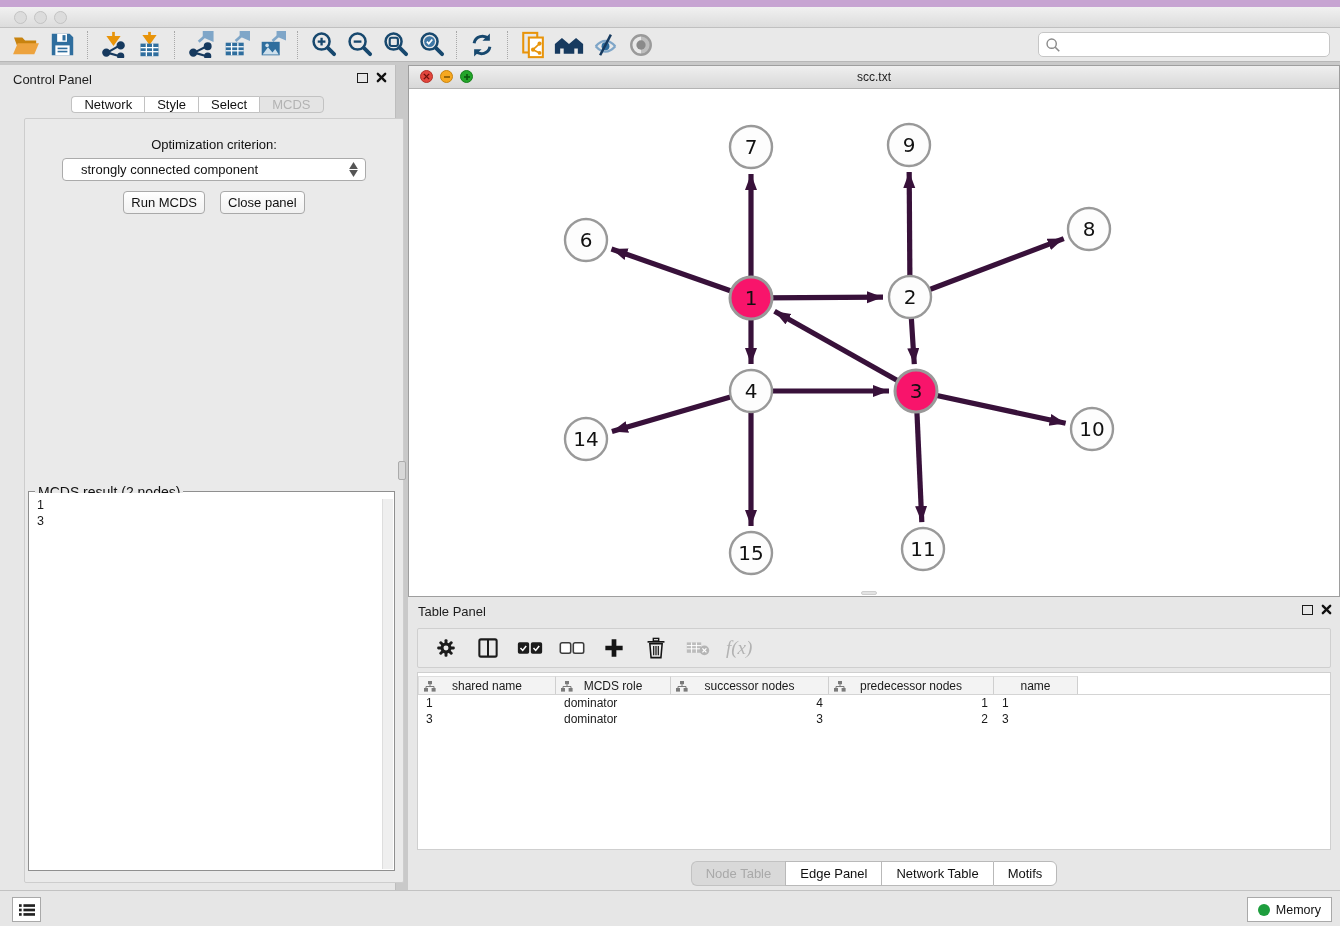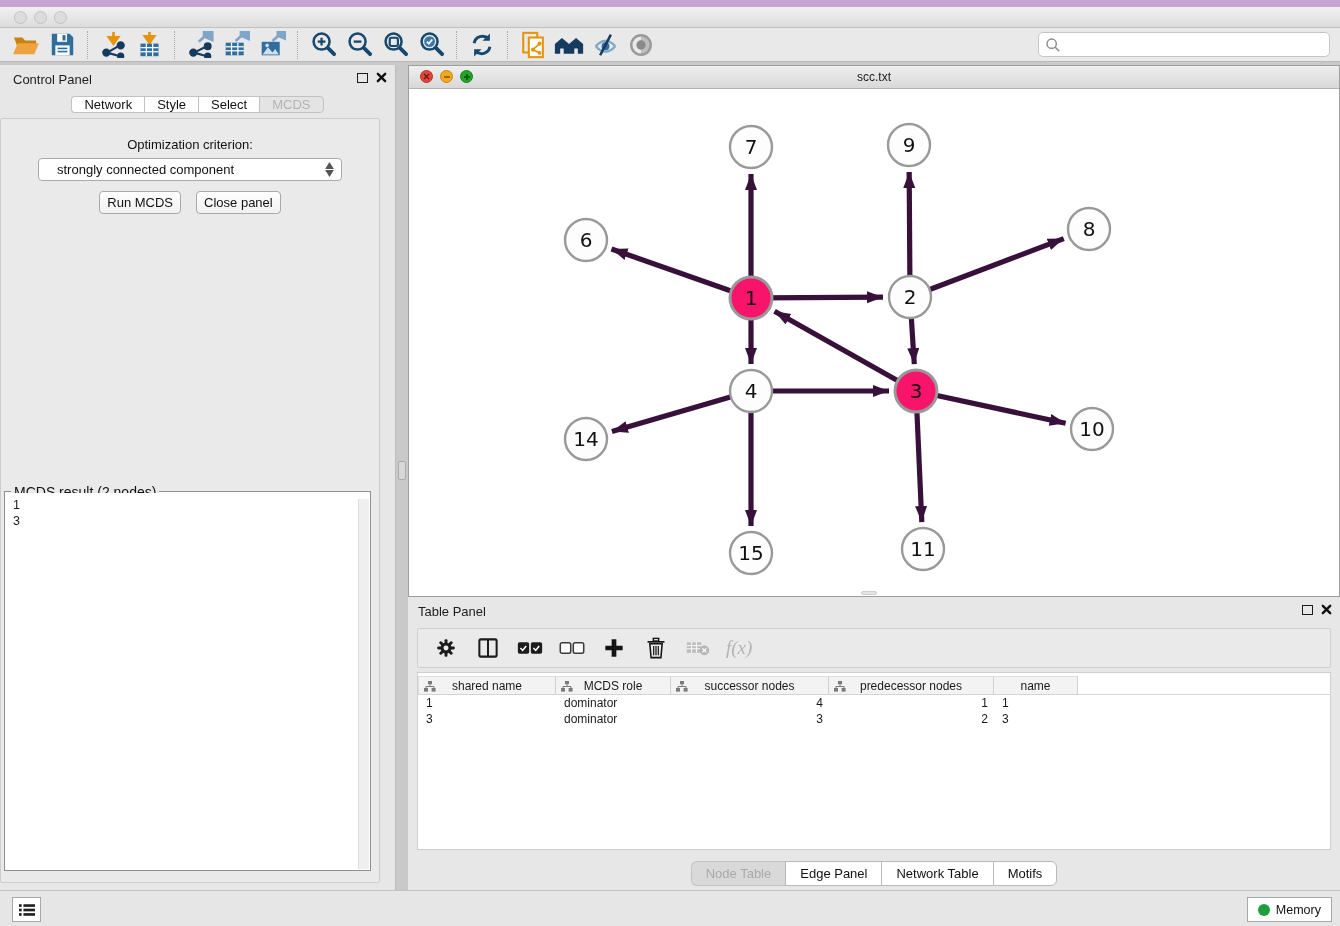--- a/index.html
+++ b/index.html
@@ -33,21 +33,21 @@
   .panel-icons { position:absolute; right:8px; top:7px; display:flex; gap:8px; align-items:center; }
   .float-ic { width:11px; height:10px; border:1.6px solid #1c1c1c; background:transparent; }
 
   #cp-tabs { position:absolute; left:0; top:31px; width:100%; display:flex; justify-content:center; }
   .cp-tab { font-size:13px; padding:0 12px; background:#fff; border:1px solid #c2c2c2;
     border-right:none; color:#111; }
   .cp-tab:first-child { border-top-left-radius:4px; border-bottom-left-radius:4px; }
   .cp-tab:last-child  { border-right:1px solid #c2c2c2; border-top-right-radius:4px; border-bottom-right-radius:4px; }
   .cp-tab.active { background:#e4e4e4; color:#b3b3b3; }
 
-  #cp-content { position:absolute; left:0; top:53px; width:380px; height:765px;
+  #cp-content { position:absolute; left:24px; top:53px; width:380px; height:765px;
     background:#eaeaea; border:1px solid #cdcdcd; border-radius:2px; }
   #opt-label { position:absolute; left:0; right:0; top:18px; text-align:center; font-size:13px; color:#111; }
   #criterion-select { position:absolute; left:37px; right:37px; top:39px; height:23px;
     background:#fff; border:1px solid #ababab; border-radius:4px;
     font-size:13px; color:#111; display:flex; align-items:center; padding-left:18px; }
   .stepper { position:absolute; right:7px; top:3px; display:flex; flex-direction:column; gap:1px; }
   .cp-buttons { position:absolute; left:0; right:0; top:72px; display:flex; justify-content:center; gap:15px; }
   .btn { font-size:13px; color:#111; background:linear-gradient(#ffffff,#f1f1f1);
     border:1px solid #a9a9a9; border-radius:4px; padding:3px 7px; }
 

